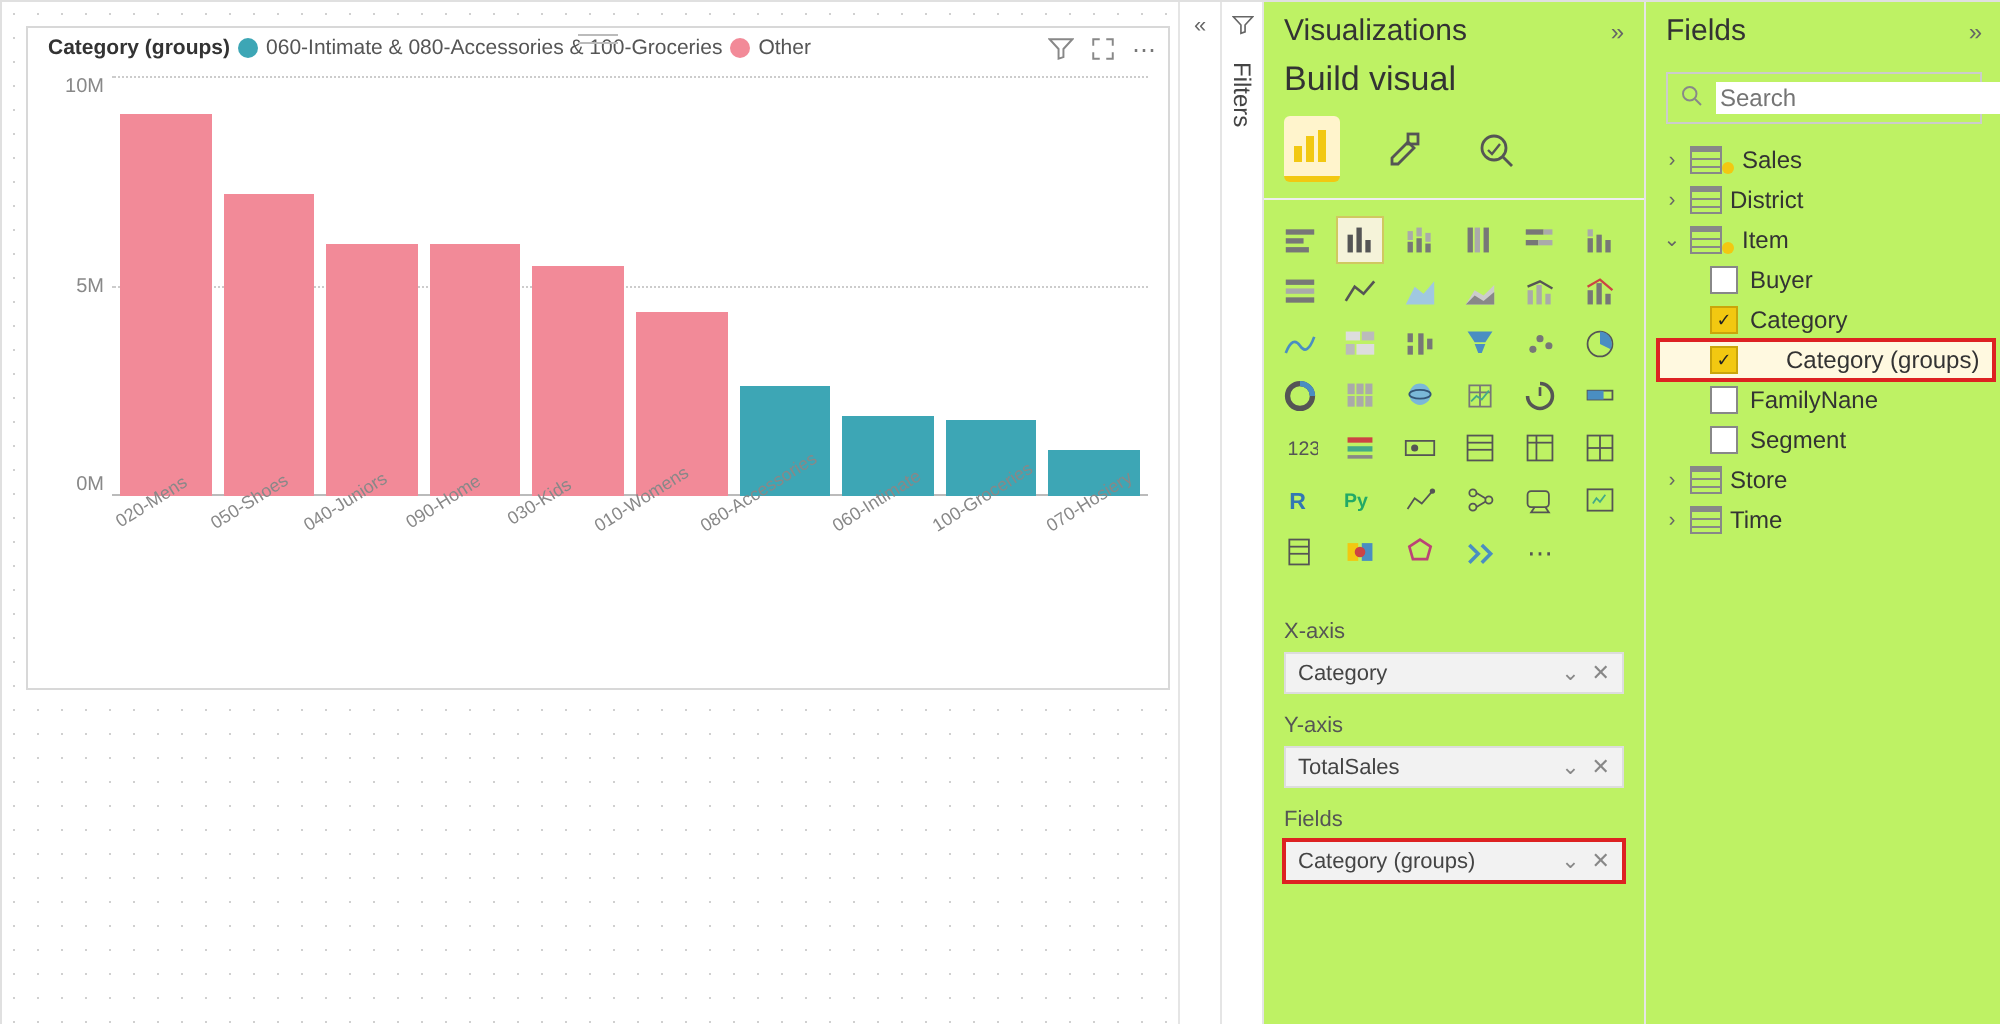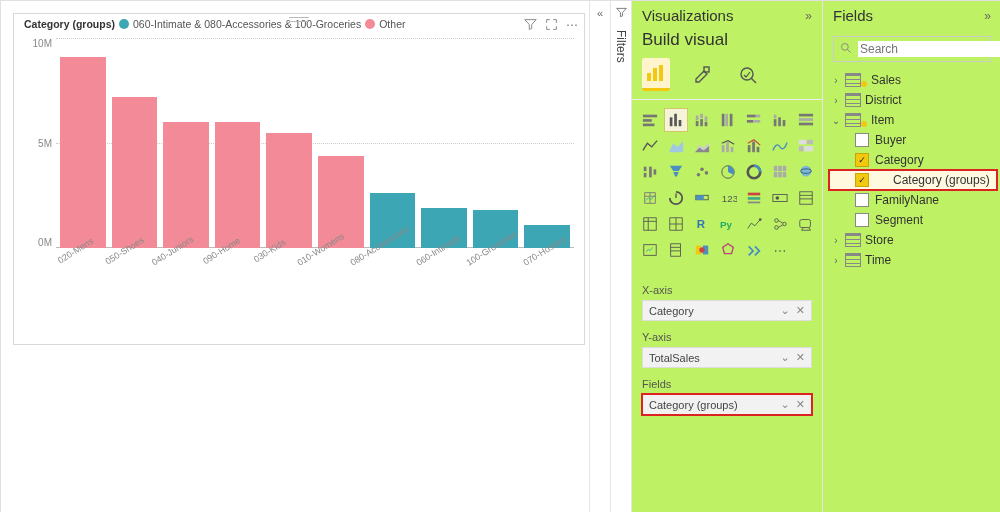--- a/index.html
+++ b/index.html
@@ -27,21 +27,21 @@
 
 .pane{border-left:1px solid #e5e5e5;overflow:hidden;display:flex;flex-direction:column;background:#bef264}
 .pane-vis{width:190px}
 .pane-fields{width:178px}
 .pane-header{display:flex;align-items:center;justify-content:space-between;padding:6px 10px;font-size:14px;color:#333}
 .pane-header .exp{font-size:12px;color:#666;cursor:pointer}
 .build-label{font-size:17px;color:#333;padding:0 10px 4px}
 .build-tabs{display:flex;gap:18px;padding:4px 10px 8px;border-bottom:1px solid #eee;align-items:center}
 .build-tab{width:28px;height:28px;display:flex;align-items:center;justify-content:center;border-radius:3px;cursor:pointer}
 .build-tab.sel{background:#fff4cc;border-bottom:3px solid #f2c811;height:30px}
-.viz-gallery{display:grid;grid-template-columns:repeat(7,1fr);gap:2px;padding:8px 6px}
+.viz-gallery{display:grid;grid-template-columns:repeat(6,1fr);gap:2px;padding:8px 6px}
 .viz-ico{width:22px;height:22px;display:flex;align-items:center;justify-content:center;font-size:13px;color:#555;cursor:pointer;border:1px solid transparent}
 .viz-ico.sel{background:#f5f3d9;border:1px solid #d0c860}
 .viz-ico svg{width:18px;height:16px}
 .wells{padding:4px 10px 10px;overflow:auto}
 .well-label{font-size:11px;color:#555;margin:10px 0 4px}
 .well-pill{display:flex;align-items:center;justify-content:space-between;background:#f2f2f2;border:1px solid #ddd;padding:3px 6px;font-size:11px;color:#444}
 .well-pill .acts{display:flex;gap:6px;color:#888}
 .hl-red{outline:2px solid #d22; outline-offset:-1px}
 
 .search-box{margin:6px 10px;border:1px solid #ccc;display:flex;align-items:center;padding:4px 6px;gap:6px;color:#888}

